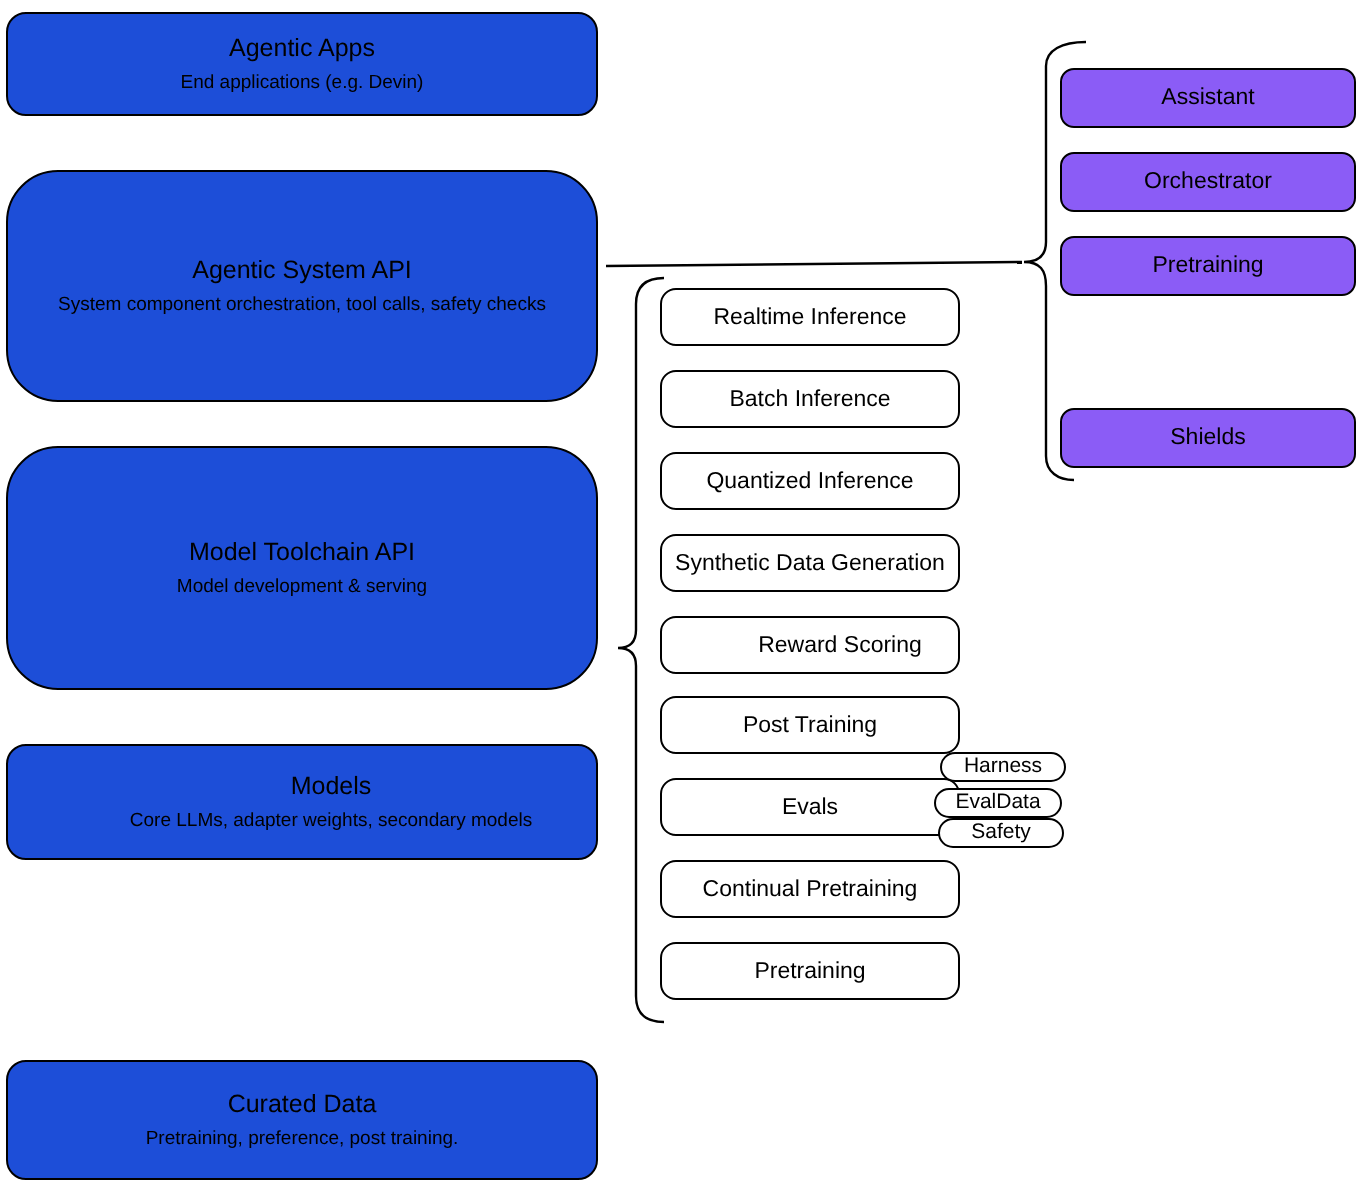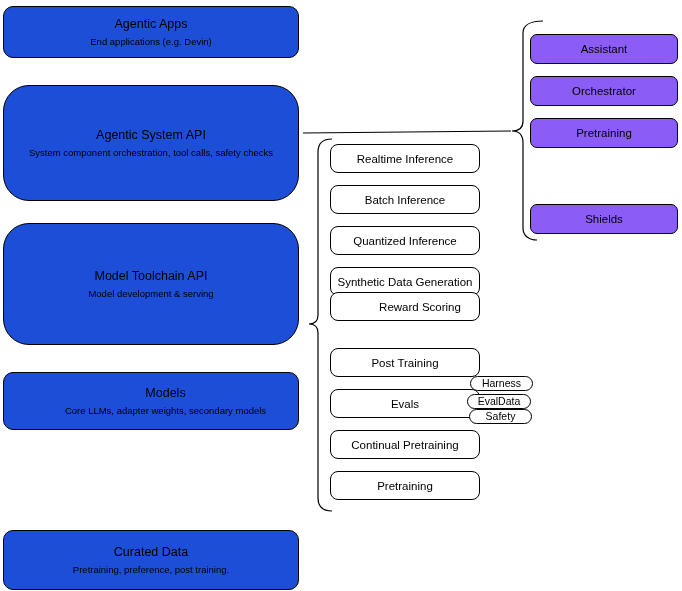--- a/index.html
+++ b/index.html
@@ -54,21 +54,21 @@
     display: flex;
     align-items: center;
     justify-content: center;
     font-size: 11.5px;
     white-space: nowrap;
   }
   #mbox-0 { top: 144px; }
   #mbox-1 { top: 185px; }
   #mbox-2 { top: 226px; }
   #mbox-3 { top: 267px; }
-  #mbox-4 { top: 292px; padding-left: 30px; }
+  #mbox-4 { top: 308px; padding-left: 30px; }
   #mbox-5 { top: 348px; }
   #mbox-6 { top: 389px; }
   #mbox-7 { top: 430px; }
   #mbox-8 { top: 471px; }
 
   
   .rbox {
     position: absolute;
     left: 530px;
     width: 148px;

